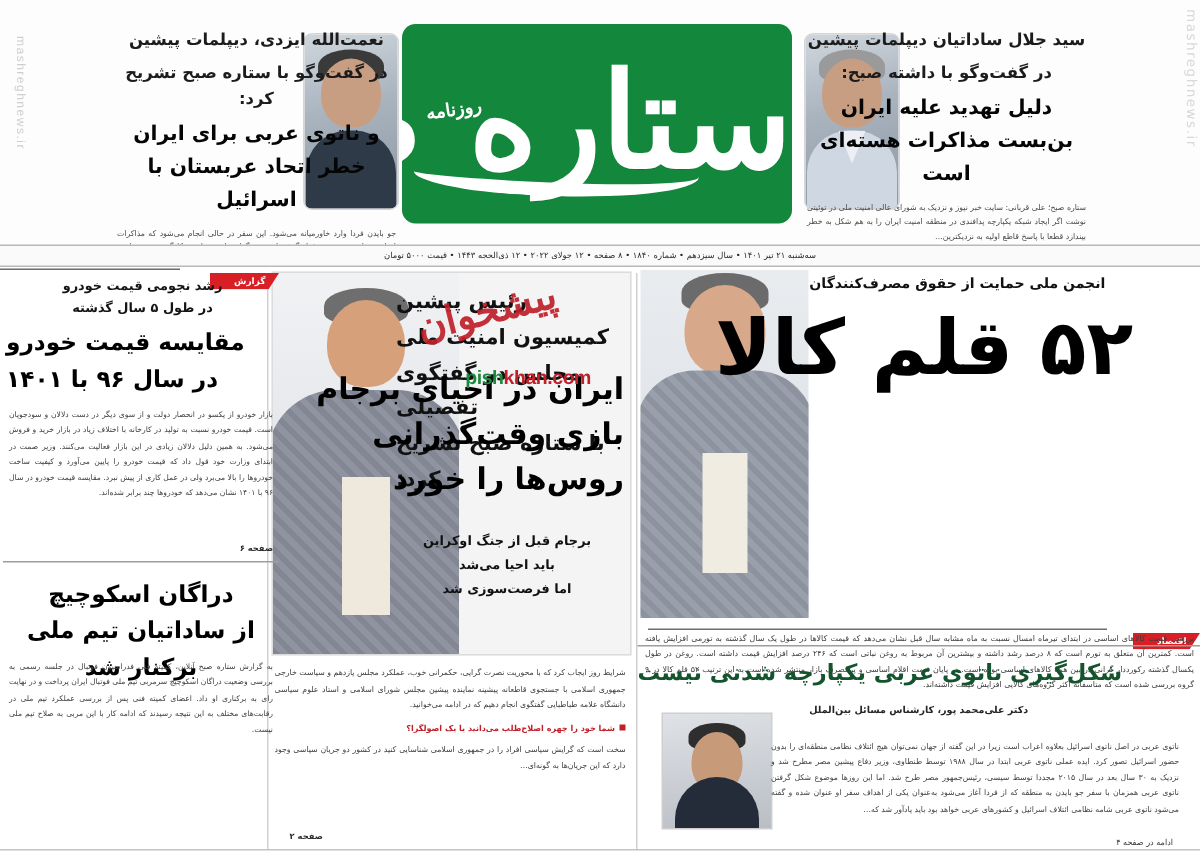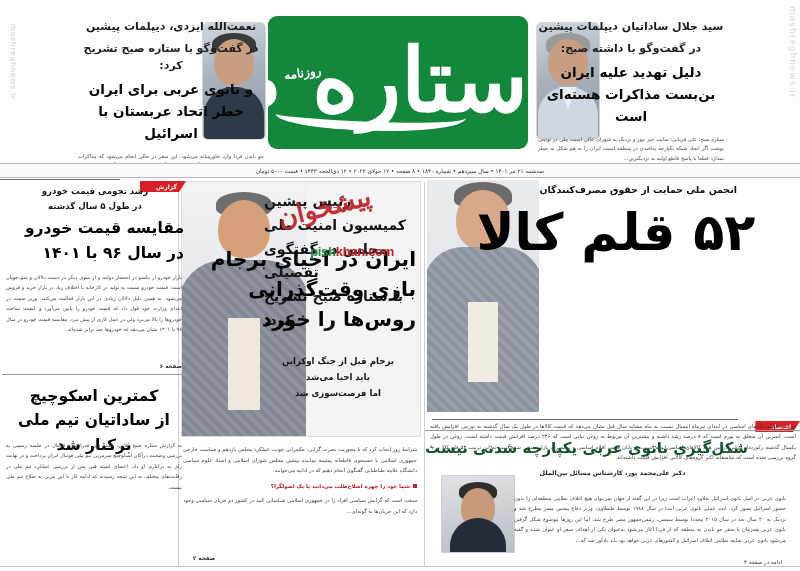--- a/index.html
+++ b/index.html
@@ -529,21 +529,21 @@
     text-align: center;
     font-size: 8.6px;
     font-weight: 700;
     line-height: 1.7;
     color: #141414;
   }
   .left-title {
     position: absolute;
     top: 38px; left: 4px;
     width: 180px;
-    text-align: right;
+    text-align: left;
     font-size: 15.5px;
     font-weight: 700;
     line-height: 1.6;
     color: #000;
     letter-spacing: -0.3px;
   }
   .left-body {
     position: absolute;
     top: 94px; left: 6px;
     width: 176px;
@@ -756,21 +756,21 @@
         <div>مقایسه قیمت خودرو</div>
         <div>در سال ۹۶ با ۱۴۰۱</div>
       </div>
 
       <div class="left-body">بازار خودرو از یکسو در انحصار دولت و از سوی دیگر در دست دلالان و سودجویان است. قیمت خودرو نسبت به تولید در کارخانه با اختلاف زیاد در بازار خرید و فروش می‌شود. به همین دلیل دلالان زیادی در این بازار فعالیت می‌کنند. وزیر صمت در ابتدای وزارت خود قول داد که قیمت خودرو را پایین می‌آورد و کیفیت ساخت خودروها را بالا می‌برد ولی در عمل کاری از پیش نبرد. مقایسه قیمت خودرو در سال ۹۶ با ۱۴۰۱ نشان می‌دهد که خودروها چند برابر شده‌اند.</div>
       <div class="left-page1">صفحه ۶</div>
 
       <div class="left-divider"></div>
 
       <div class="left-title2">
-        <div>کمترین اسکوچیچ</div>
+        <div>دراگان اسکوچیچ</div>
         <div>از ساداتیان تیم ملی</div>
         <div>برکنار شد</div>
       </div>
       <div class="left-body2">به گزارش ستاره صبح آنلاین، کمیته فنی فدراسیون فوتبال در جلسه رسمی به بررسی وضعیت دراگان اسکوچیچ سرمربی تیم ملی فوتبال ایران پرداخت و در نهایت رای به برکناری او داد. اعضای کمیته فنی پس از بررسی عملکرد تیم ملی در رقابت‌های مختلف به این نتیجه رسیدند که ادامه کار با این مربی به صلاح تیم ملی نیست.</div>
     </div>
 
     <div class="bottom-rule"></div>
   </div>
 
   <div class="wm-right">mashreghnews.ir</div>

